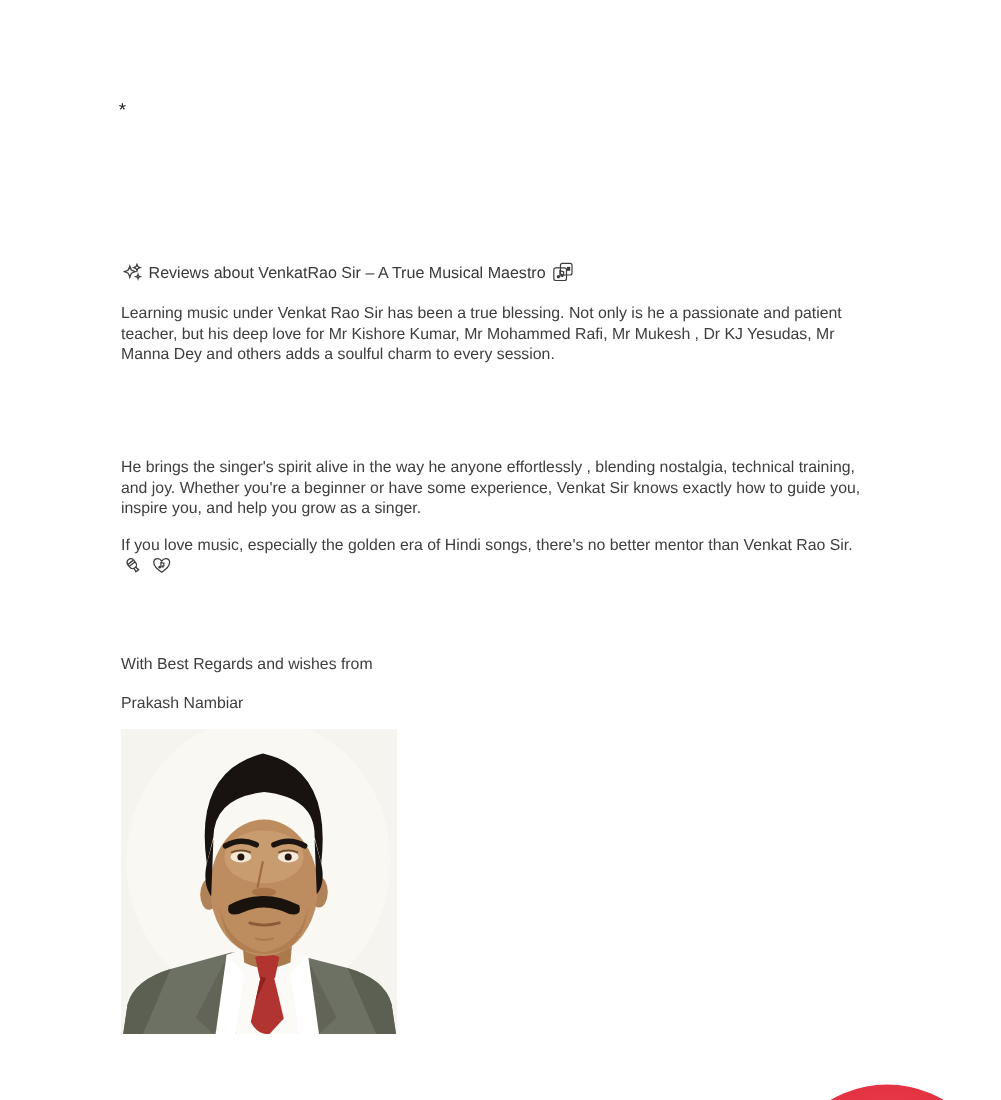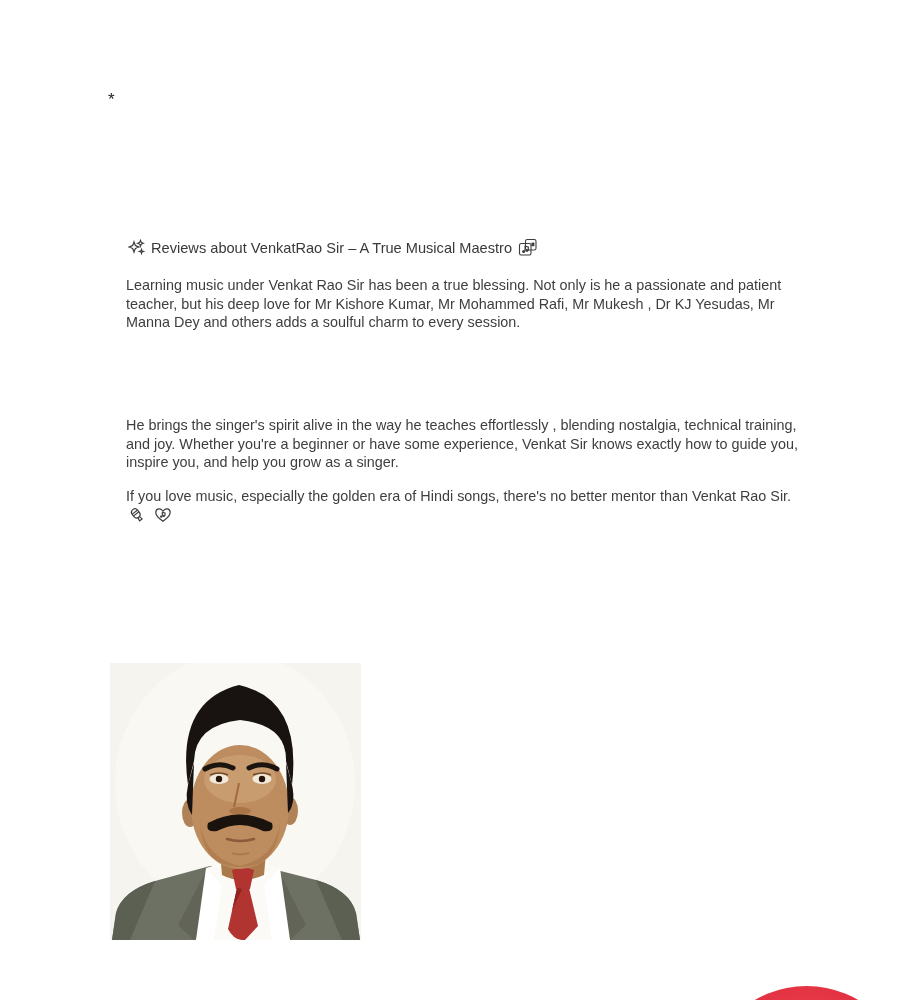--- a/index.html
+++ b/index.html
@@ -10,21 +10,21 @@
     background: #ffffff;
     overflow: hidden;
     font-family: "Liberation Sans", "DejaVu Sans", sans-serif;
     color: #3e3e3e;
   }
   .abs { position: absolute; }
   #marker {
     left: 108px; top: 90px;
     font-size: 17px; color: #1c1c1c;
   }
-  .text-col { left: 110px; width: 676px; font-size: 14.4px; line-height: 18.6px; color: #3e3e3e; margin-left: 16px; }
+  .text-col { left: 110px; width: 676px; font-size: 14.4px; line-height: 18.6px; color: #3e3e3e; }
   #title-line { top: 238px; font-size: 14.6px; color: #393939; white-space: nowrap; }
   #para-1 { top: 276px; }
   #para-2 { top: 346px; }
   #para-3 { top: 416px; }
   #para-4 { top: 487px; }
   #closing  { top: 595px; }
   #signature{ top: 631px; }
   .icon-inline { display: inline-block; vertical-align: -3px; margin: 0 2px; }
   .icon-inline svg { display: block; }
 
@@ -67,21 +67,21 @@
         <path d="M7.1 13.6 L7.1 8.2 L10.3 9 L10.3 12.4" stroke-width="1.2"></path>
         <circle cx="9.1" cy="12.6" r="1.3" fill="#3c3c3c" stroke="none"></circle>
         <rect x="13.4" y="4.6" width="3" height="3.6" fill="#3c3c3c" stroke="none"></rect>
       </svg>
     </span>
   </div>
 
   <div id="para-1" class="abs text-col">Learning music under Venkat Rao Sir has been a true blessing. Not only is he a passionate and patient teacher, but his deep love for Mr Kishore Kumar, Mr Mohammed Rafi, Mr Mukesh , Dr KJ Yesudas, Mr Manna Dey  and others adds a soulful charm to every session.</div>
 
 
-  <div id="para-3" class="abs text-col">He brings the singer's spirit alive in the way he teaches effortlessly , blending nostalgia, technical training, and joy. Whether you're a beginner or have some experience, Venkat Sir knows exactly how to guide you, inspire you, and help you grow as a singer.</div>
+  <div id="para-3" class="abs text-col">He brings the singer's spirit alive in the way he anyone effortlessly , blending nostalgia, technical training, and joy. Whether you're a beginner or have some experience, Venkat Sir knows exactly how to guide you, inspire you, and help you grow as a singer.</div>
 
   <div id="para-4" class="abs text-col">
     <span>If you love music, especially the golden era of Hindi songs, there's no better mentor than Venkat Rao Sir.</span>
     <span class="icon-inline">
       <svg width="18" height="16" viewBox="0 0 18 16" fill="none" stroke="#3c3c3c" stroke-width="1.2">
         <g transform="rotate(-38 9 8)">
           <rect x="5.6" y="1.2" width="6.8" height="9.6" rx="3.4"></rect>
           <line x1="5.8" y1="4.4" x2="12.2" y2="4.4"></line>
           <line x1="5.8" y1="6.6" x2="12.2" y2="6.6"></line>
           <path d="M8 10.8 L7.4 14.2 L10.6 14.2 L10 10.8"></path>
@@ -91,21 +91,23 @@
     <span class="icon-inline">
       <svg width="18" height="16" viewBox="0 0 18 16" fill="none" stroke="#3c3c3c" stroke-width="1.2">
         <path d="M9 14.2 Q2 9.6 1.8 5.6 Q1.7 2.4 4.7 1.9 Q7.3 1.5 9 4.2 Q10.7 1.5 13.3 1.9 Q16.3 2.4 16.2 5.6 Q16 9.6 9 14.2 Z"></path>
         <path d="M8.3 9.6 L8.3 5.4 L11 6 L11 8.8" stroke-width="1.1"></path>
         <circle cx="7.2" cy="9.6" r="1.2" fill="#3c3c3c" stroke="none"></circle>
         <circle cx="9.9" cy="8.9" r="1.1" fill="#3c3c3c" stroke="none"></circle>
       </svg>
     </span>
   </div>
 
+  <div id="closing" class="abs text-col">With Best Regards and wishes from</div>
 
+  <div id="signature" class="abs text-col">Prakash Nambiar</div>
 
   <div id="photo-frame" class="abs">
     <svg width="251" height="277" viewBox="0 0 251 277">
       <rect width="251" height="277" fill="#f6f4ef"></rect>
       <ellipse cx="125" cy="120" rx="120" ry="130" fill="#faf8f3"></ellipse>
 
       <path d="M2 277 L6 250 Q12 228 45 218 L100 203 L151 203 L206 217 Q240 227 246 250 L250 277 Z" fill="#6d7164"></path>
       <path d="M45 218 L20 277 L2 277 L6 250 Q12 228 45 218 Z" fill="#5c6053"></path>
       <path d="M206 217 L232 277 L250 277 L246 250 Q240 227 206 217 Z" fill="#5c6053"></path>
 

